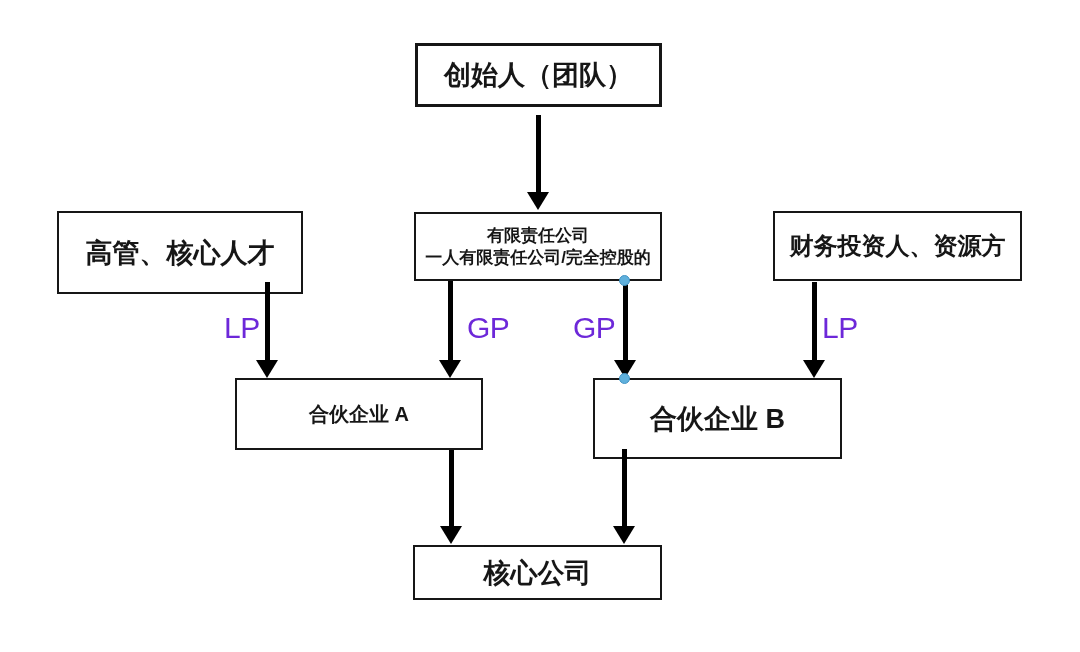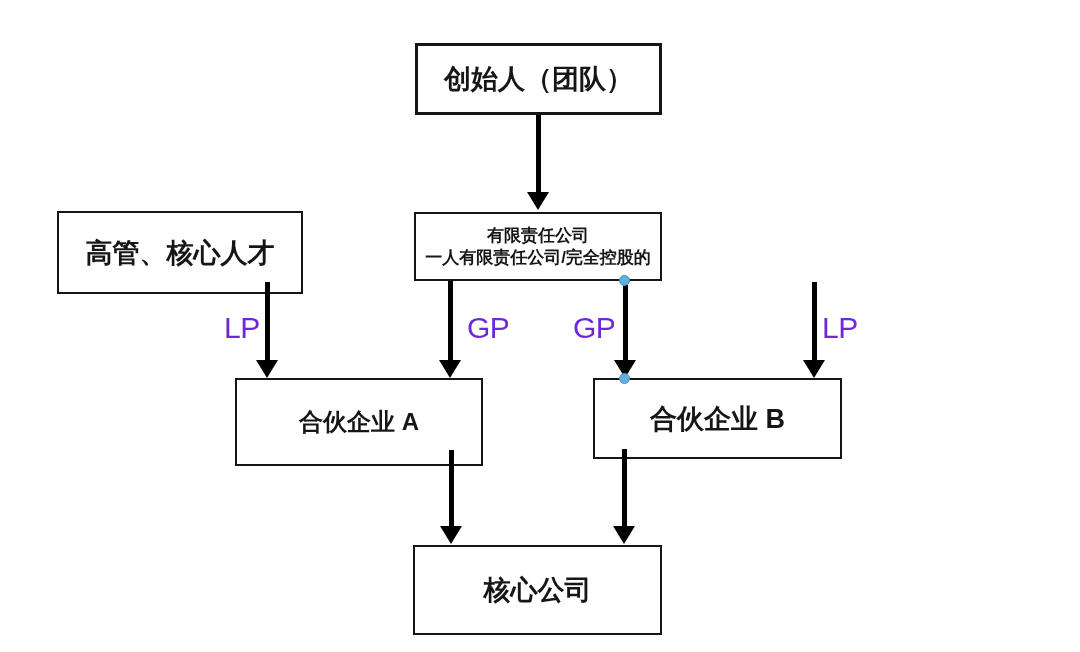--- a/index.html
+++ b/index.html
@@ -16,27 +16,27 @@
     box-sizing: border-box;
     border: 2px solid #161616;
     background: #ffffff;
     display: flex;
     align-items: center;
     justify-content: center;
     text-align: center;
     color: #161616;
     font-weight: 700;
   }
-  .box-founder     { left: 415px; top: 43px;  width: 247px; height: 72px; font-size: 27px; border-width: 3px; }
+  .box-founder     { left: 415px; top: 43px;  width: 247px; height: 64px; font-size: 27px; border-width: 3px; }
   .box-holding     { left: 414px; top: 212px; width: 248px; height: 69px; font-size: 17px; line-height: 22px; }
   .box-executives  { left: 57px;  top: 211px; width: 246px; height: 83px; font-size: 27px; }
   .box-investors   { left: 773px; top: 211px; width: 249px; height: 70px; font-size: 24px; }
-  .box-pa          { left: 235px; top: 378px; width: 248px; height: 88px; font-size: 24px; }
+  .box-pa          { left: 235px; top: 378px; width: 248px; height: 72px; font-size: 20px; }
   .box-pb          { left: 593px; top: 378px; width: 249px; height: 81px; font-size: 27px; }
-  .box-core        { left: 413px; top: 545px; width: 249px; height: 90px; font-size: 27px; }
+  .box-core        { left: 413px; top: 545px; width: 249px; height: 55px; font-size: 27px; }
   .two-line span { display: block; }
 
   .arrow { position: absolute; width: 24px; }
   .arrow .shaft {
     position: absolute; left: 50%; margin-left: -2.5px;
     top: 0; bottom: 13px; width: 5px; background: #000;
   }
   .arrow .head {
     position: absolute; left: 50%; margin-left: -11px; bottom: 0;
     width: 0; height: 0;
@@ -89,20 +89,23 @@
     <div>
       <span>有限责任公司</span>
       <span>一人有限责任公司/完全控股的</span>
     </div>
   </div>
 
   <div class="box box-executives">
     <span>高管、核心人才</span>
   </div>
 
+  <div class="box box-investors">
+    <span>财务投资人、资源方</span>
+  </div>
 
   <div class="box box-pa">
     <span>合伙企业 A</span>
   </div>
 
   <div class="box box-pb">
     <span>合伙企业 B</span>
   </div>
 
   <div class="box box-core">

